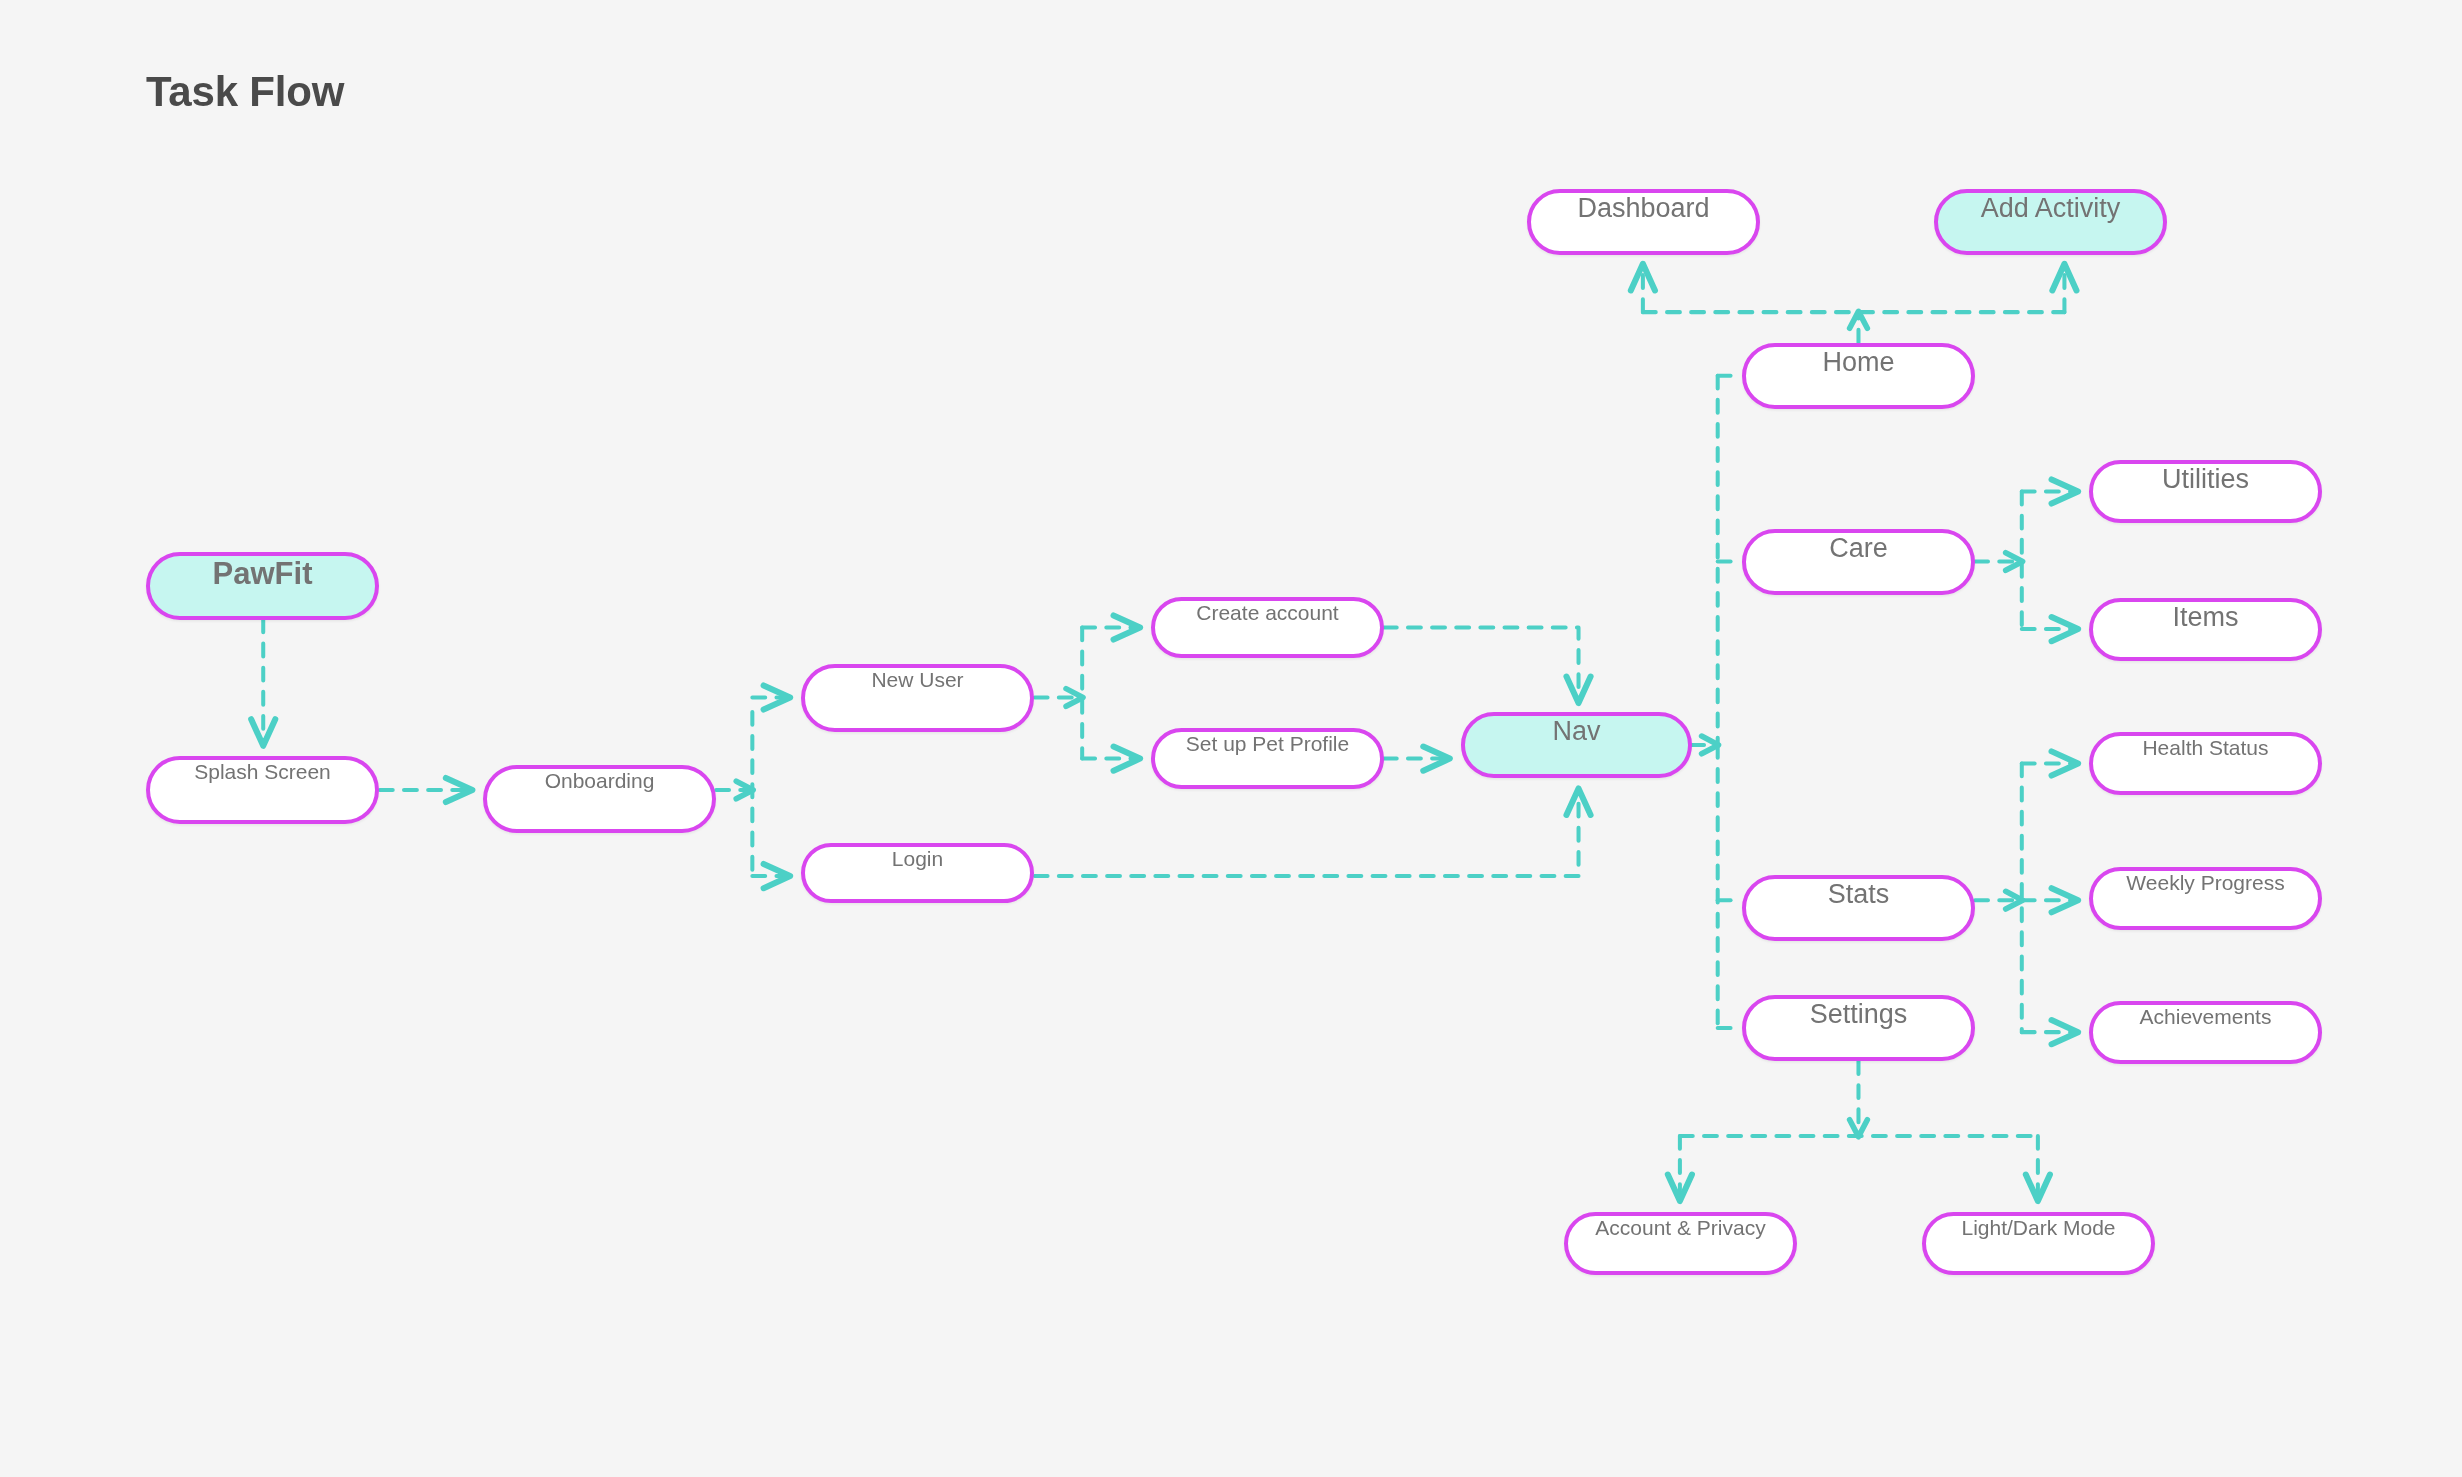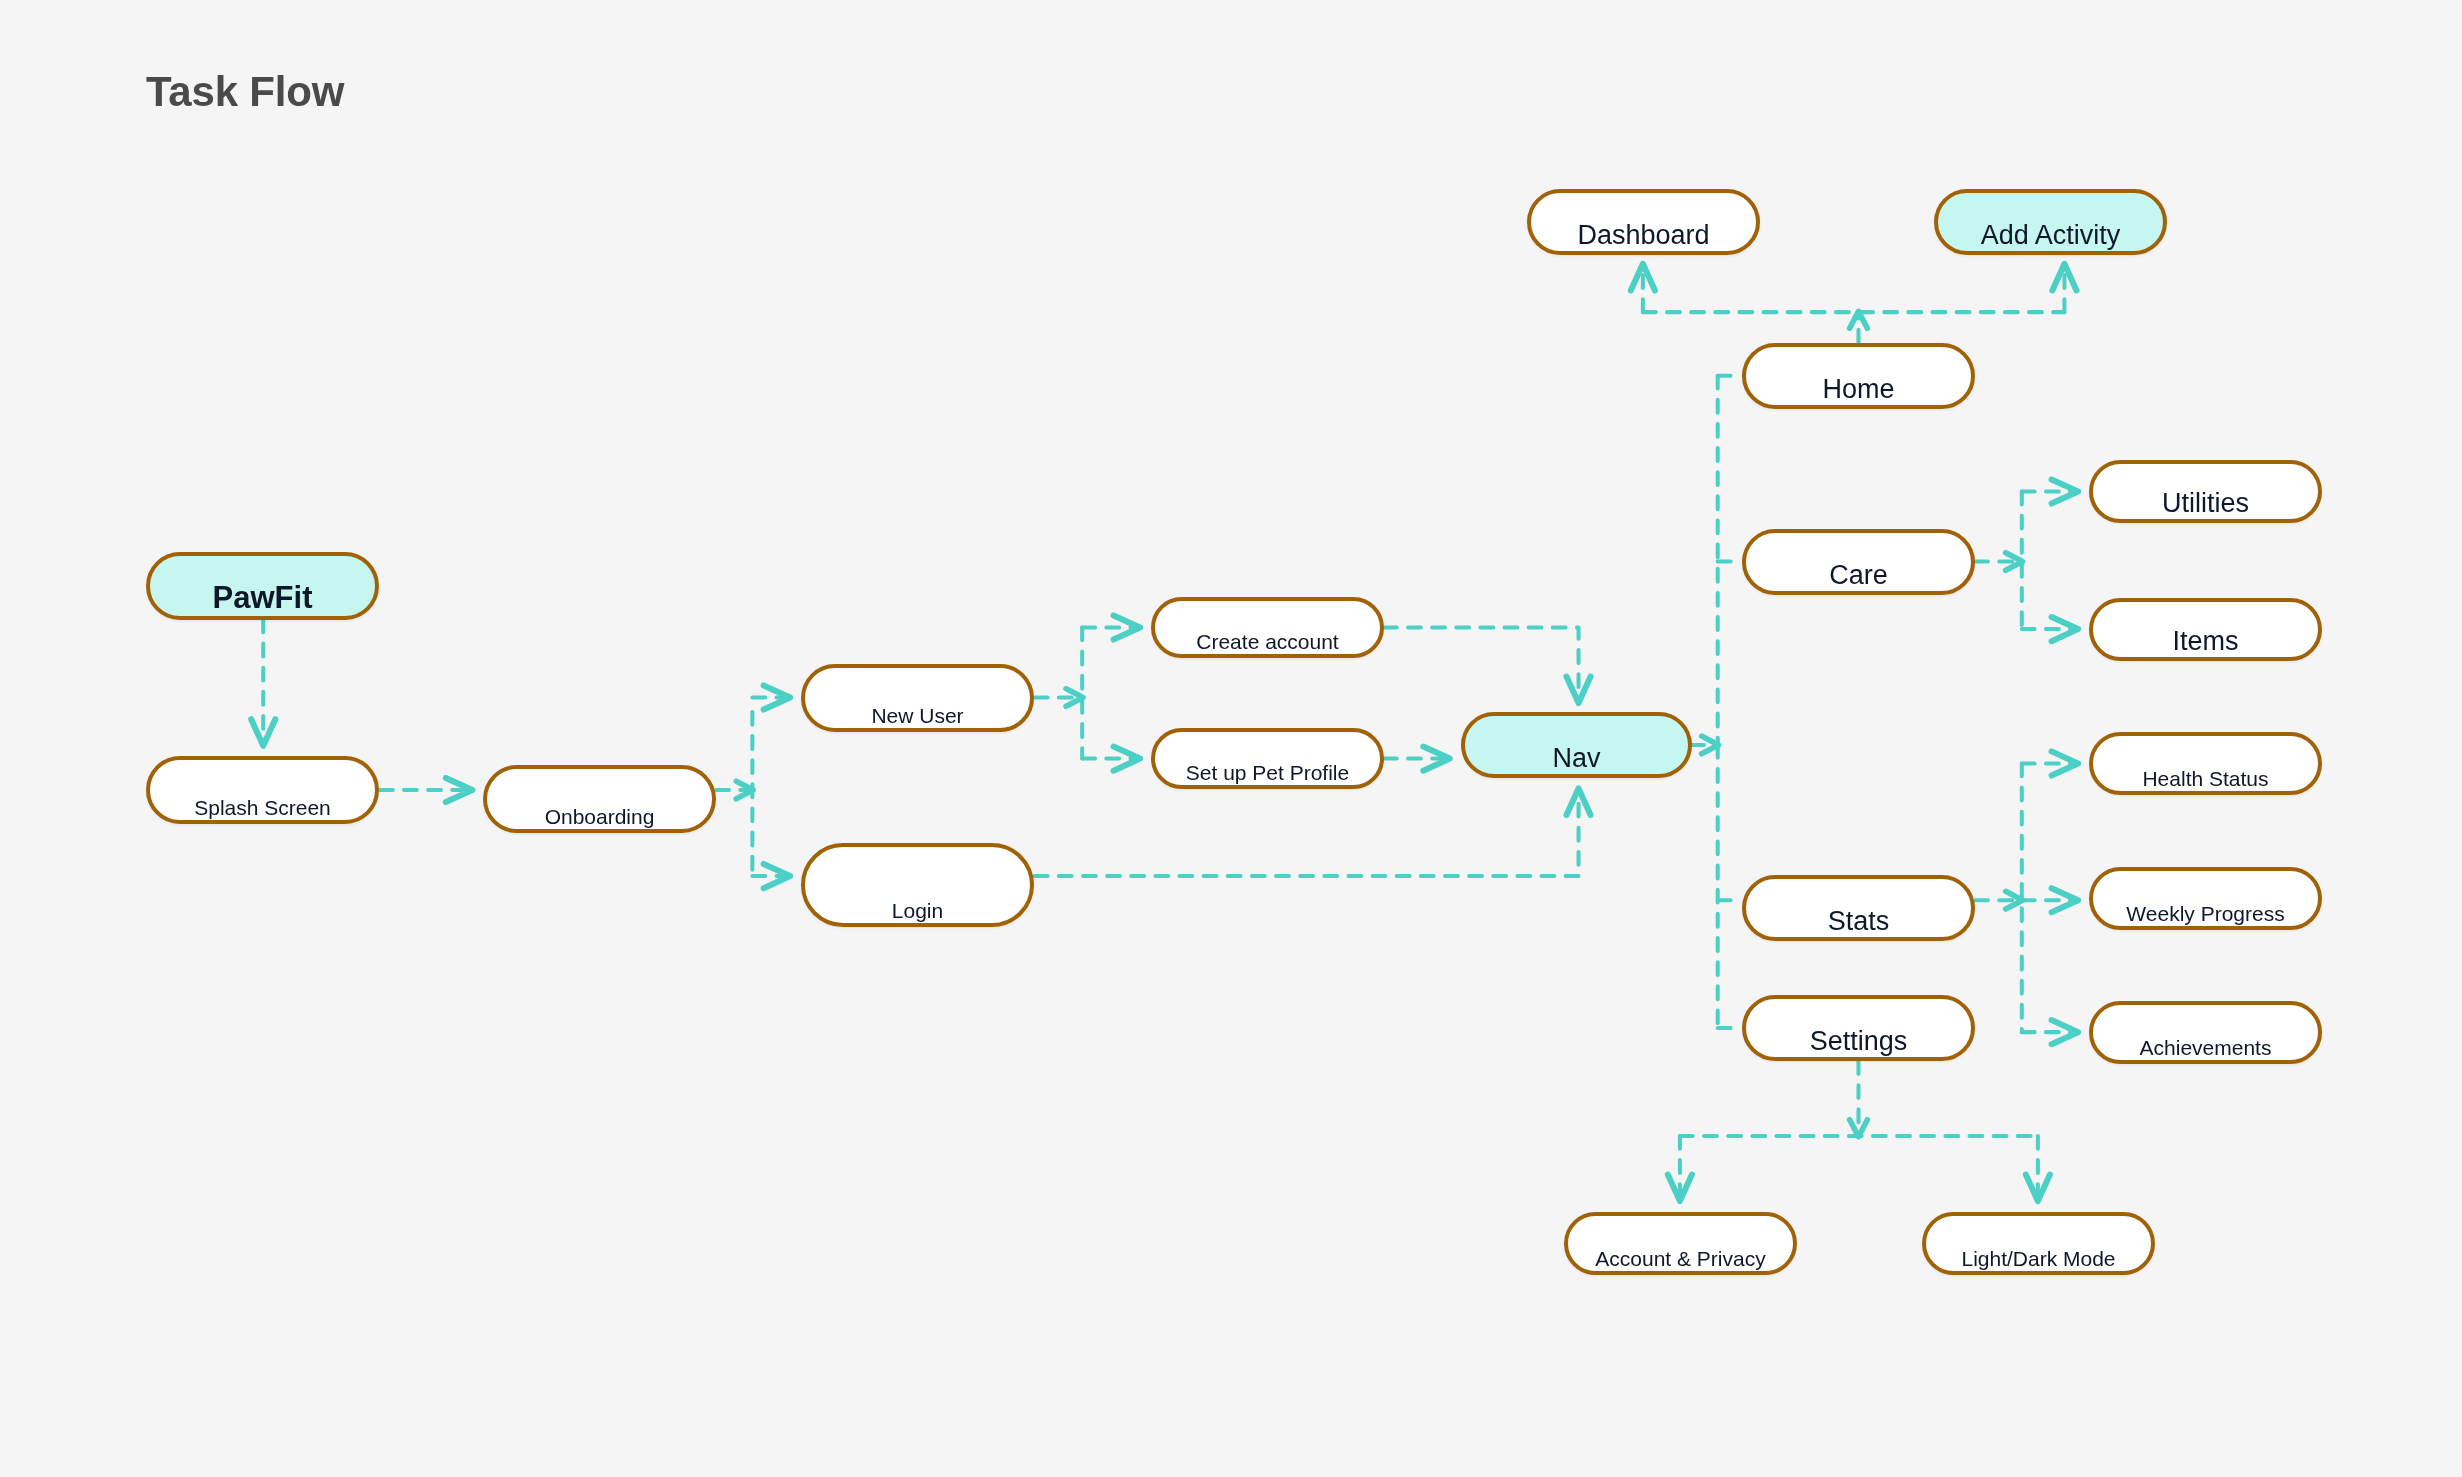--- a/index.html
+++ b/index.html
@@ -35,26 +35,26 @@
     font-size: 42px;
     font-weight: 700;
     color: #4a4a4a;
     letter-spacing: -0.2px;
     white-space: nowrap;
   }
   .node {
     position: absolute;
     box-sizing: border-box;
     display: flex;
-    align-items: flex-end;
+    align-items: flex-start;
     justify-content: center;
-    border: 4px solid #a16207;
+    border: 4px solid #d946ef;
     border-radius: 804px;
     background: #ffffff;
-    color: #0f172a;
+    color: #737373;
     text-align: center;
     line-height: 1.15;
     box-shadow: 0 1.6px 2.4px rgba(0,0,0,0.06);
   }
   .node.highlight {
     background: #c6f6f0;
   }
   .node.t-sm  { font-size: 21px; font-weight: 400; }
   .node.t-md  { font-size: 27px; font-weight: 400; }
   .node.t-lg  { font-size: 31px; font-weight: 700; }
@@ -136,21 +136,21 @@
       </div>
       <div class="node t-sm" style="left: 146px; top: 756px; width: 233px; height: 68px;">
         <span>Splash Screen</span>
       </div>
       <div class="node t-sm" style="left: 483px; top: 756px; width: 233px; height: 68px; margin-top: 9px;">
         <span>Onboarding</span>
       </div>
       <div class="node t-sm" style="left: 801px; top: 664px; width: 233px; height: 68px;">
         <span>New User</span>
       </div>
-      <div class="node t-sm" style="left: 801px; top: 843px; width: 233px; height: 84px;">
+      <div class="node t-sm" style="left: 801px; top: 843px; width: 233px; height: 60px;">
         <span>Login</span>
       </div>
       <div class="node t-sm" style="left: 1151px; top: 597px; width: 233px; height: 61px;">
         <span>Create account</span>
       </div>
       <div class="node t-sm" style="left: 1151px; top: 728px; width: 233px; height: 61px;">
         <span>Set up Pet Profile</span>
       </div>
       <div class="node t-md highlight" style="left: 1461px; top: 712px; width: 231px; height: 66px;">
         <span>Nav</span>

